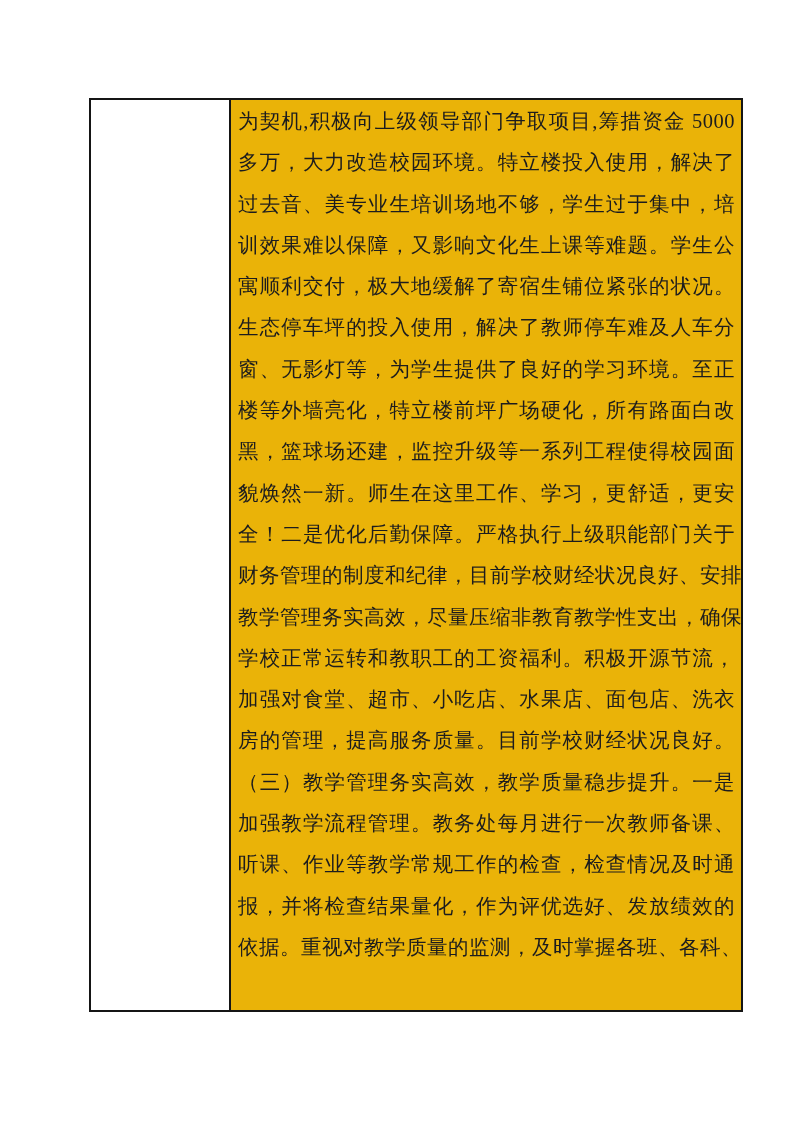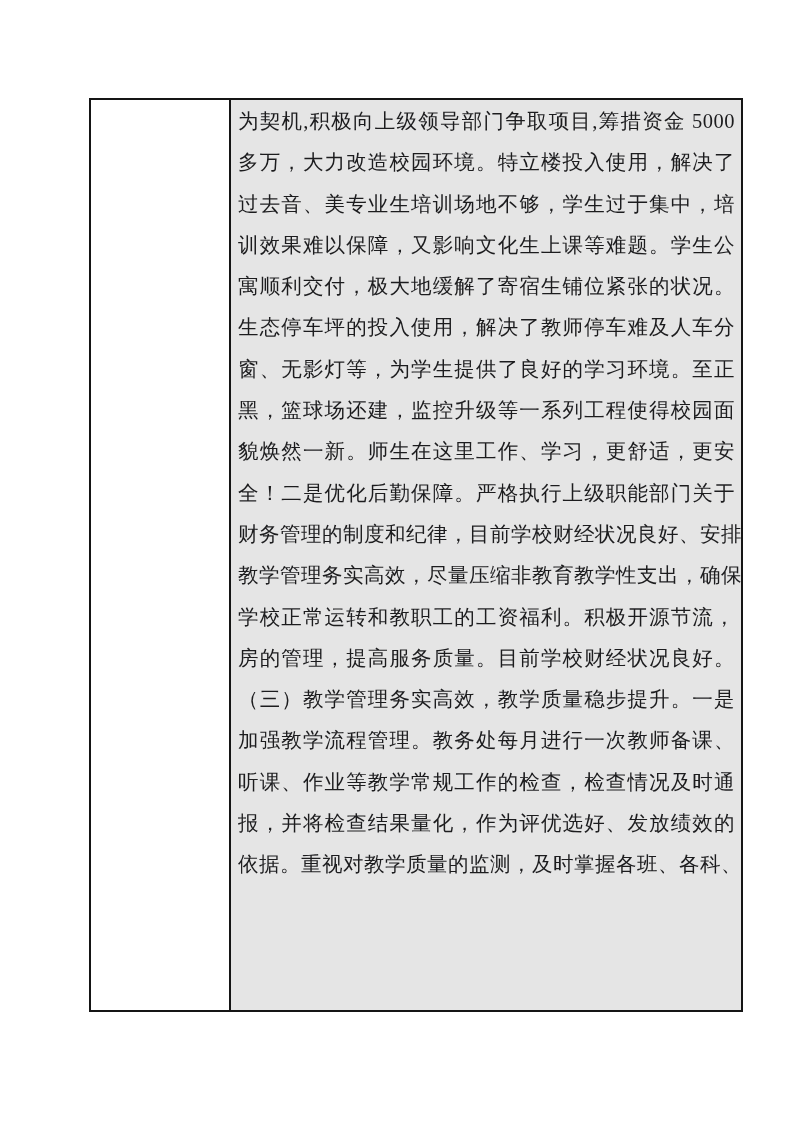--- a/index.html
+++ b/index.html
@@ -20,21 +20,21 @@
   }
 
   .doc-table {
     position: absolute;
     left: 89px;
     top: 98px;
     width: 654px;
     height: 914px;
     border: 2px solid #151515;
     display: flex;
-    background: #e5e5e5;
+    background: #eab308;
   }
 
   .cell-left {
     width: 140px;
     flex: 0 0 140px;
     border-right: 2px solid #151515;
     background: #ffffff;
   }
 
   .cell-right {
@@ -64,26 +64,28 @@
     <div class="cell-left"></div>
     <div class="cell-right">
 
     <div class="text-line">为契机,积极向上级领导部门争取项目,筹措资金 5000</div>
         <div class="text-line">多万，大力改造校园环境。特立楼投入使用，解决了</div>
         <div class="text-line">过去音、美专业生培训场地不够，学生过于集中，培</div>
         <div class="text-line">训效果难以保障，又影响文化生上课等难题。学生公</div>
         <div class="text-line">寓顺利交付，极大地缓解了寄宿生铺位紧张的状况。</div>
         <div class="text-line">生态停车坪的投入使用，解决了教师停车难及人车分</div>
         <div class="text-line">窗、无影灯等，为学生提供了良好的学习环境。至正</div>
+        <div class="text-line">楼等外墙亮化，特立楼前坪广场硬化，所有路面白改</div>
         <div class="text-line">黑，篮球场还建，监控升级等一系列工程使得校园面</div>
         <div class="text-line">貌焕然一新。师生在这里工作、学习，更舒适，更安</div>
         <div class="text-line">全！二是优化后勤保障。严格执行上级职能部门关于</div>
         <div class="text-line">财务管理的制度和纪律，目前学校财经状况良好、安排</div>
         <div class="text-line">教学管理务实高效，尽量压缩非教育教学性支出，确保</div>
         <div class="text-line">学校正常运转和教职工的工资福利。积极开源节流，</div>
+        <div class="text-line">加强对食堂、超市、小吃店、水果店、面包店、洗衣</div>
         <div class="text-line">房的管理，提高服务质量。目前学校财经状况良好。</div>
         <div class="text-line">（三）教学管理务实高效，教学质量稳步提升。一是</div>
         <div class="text-line">加强教学流程管理。教务处每月进行一次教师备课、</div>
         <div class="text-line">听课、作业等教学常规工作的检查，检查情况及时通</div>
         <div class="text-line">报，并将检查结果量化，作为评优选好、发放绩效的</div>
         <div class="text-line">依据。重视对教学质量的监测，及时掌握各班、各科、</div>
       </div>
   </div>
 </div>
 

